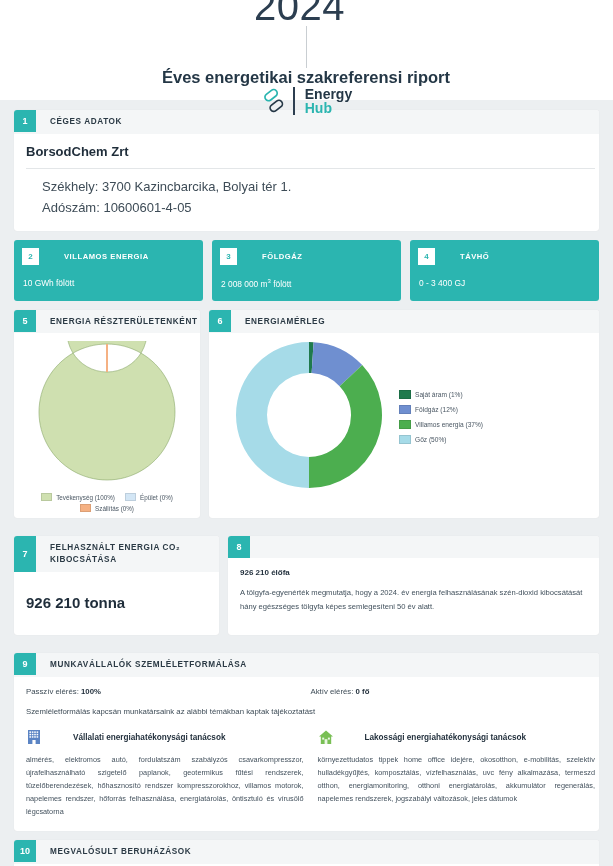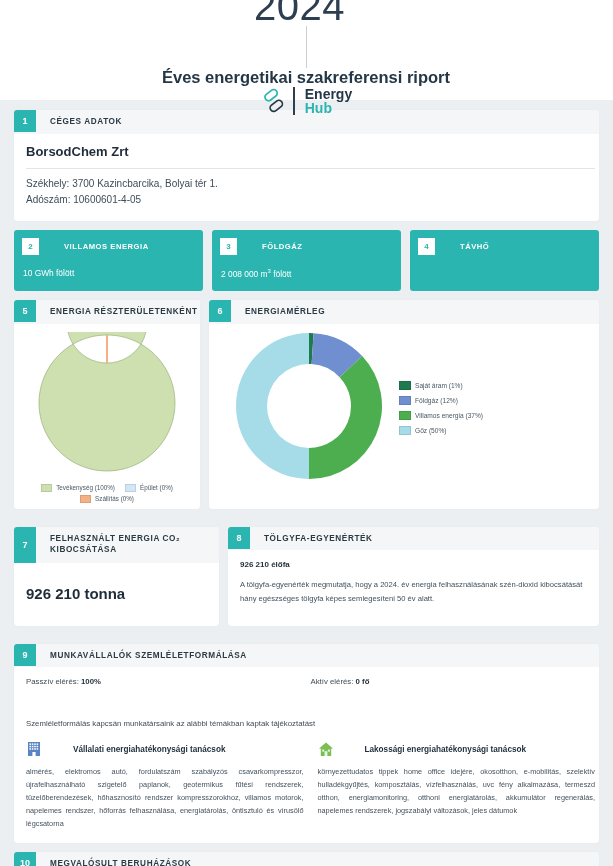--- a/index.html
+++ b/index.html
@@ -80,21 +80,21 @@
     letter-spacing: 0.6px;
     color: #2b3a45;
     padding: 6px 0 6px 14px;
     text-transform: uppercase;
     line-height: 1.45;
   }
   .card-body { padding: 10px 4px 12px 12px; }
 
   .company-name { font-size: 13px; font-weight: bold; color: #1f2d3a; padding-bottom: 9px; }
   .hr { height: 1px; background: #e3e6e8; margin-bottom: 7px; }
-  .meta-line { font-size: 10px; color: #3e4c57; line-height: 1.65; }
+  .meta-line { font-size: 13px; color: #3e4c57; line-height: 1.65; margin-left: 16px; }
 
   
   .trio { display: flex; gap: 9px; margin-bottom: 9px; }
   .teal-card {
     flex: 1;
     background: #2bb5b0;
     border-radius: 3px;
     padding: 0 0 12px 0;
     color: #ffffff;
     min-height: 56px;
@@ -137,21 +137,21 @@
   .sec-head-tall { align-items: stretch; }
   .sec-head-tall .badge { height: 36px; }
   .big-num { font-size: 15px; font-weight: bold; color: #1f2d3a; padding: 12px 0 6px 0; }
   .sub-val { font-size: 8px; font-weight: bold; color: #1f2d3a; padding-bottom: 9px; }
   .desc { font-size: 7.6px; color: #41505c; line-height: 1.75; }
 
   
   .reach-row { display: flex; padding-bottom: 11px; }
   .reach { flex: 1; font-size: 7.8px; color: #3e4c57; }
   .reach b { color: #1f2d3a; }
-  .note { font-size: 7.8px; color: #3e4c57; padding-bottom: 13px; margin-top: 22px; }
+  .note { font-size: 7.8px; color: #3e4c57; padding-bottom: 13px; }
   .topic-row { display: flex; gap: 0; }
   .topic-col { flex: 1; padding-right: 14px; }
   .topic-head { display: flex; align-items: center; gap: 7px; padding-bottom: 9px; }
   .topic-head-label { font-size: 8.2px; font-weight: bold; color: #1f2d3a; margin-left: 24px; }
   .topic-text { font-size: 7.3px; color: #44525e; line-height: 1.78; text-align: justify; }
   .ticon { width: 16px; height: 16px; flex: none; }
 
   .sec-head-only { margin-bottom: 0; }
 </style>
 </head>
@@ -210,20 +210,21 @@
           <span class="teal-badge">3</span>
           <span class="teal-title">FÖLDGÁZ</span>
         </div>
         <div class="teal-val"><span>2 008 000 m</span><sup>3</sup><span> fölött</span></div>
       </div>
       <div class="teal-card">
         <div class="teal-head">
           <span class="teal-badge">4</span>
           <span class="teal-title">TÁVHŐ</span>
         </div>
+        <div class="teal-val">0 - 3 400 GJ</div>
       </div>
     </div>
 
     <div class="charts">
 
       <div class="card chart-card-sm">
         <div class="sec-head">
           <span class="badge">5</span>
           <span class="sec-title">ENERGIA RÉSZTERÜLETENKÉNT</span>
         </div>
@@ -297,21 +298,20 @@
           </span>
         </div>
         <div class="card-body" style="padding-bottom:18px">
           <div class="big-num">926 210 tonna</div>
         </div>
       </div>
 
       <div class="card c8">
         <div class="sec-head">
           <span class="badge">8</span>
-          <span class="sec-title">TÖLGYFA-EGYENÉRTÉK</span>
         </div>
         <div class="card-body">
           <div class="sub-val">926 210 élőfa</div>
           <div class="desc">A tölgyfa-egyenérték megmutatja, hogy a 2024. év energia felhasználásának szén-dioxid kibocsátását hány egészséges tölgyfa képes semlegesíteni 50 év alatt.</div>
         </div>
       </div>
     </div>
 
     <div class="card">
       <div class="sec-head">

